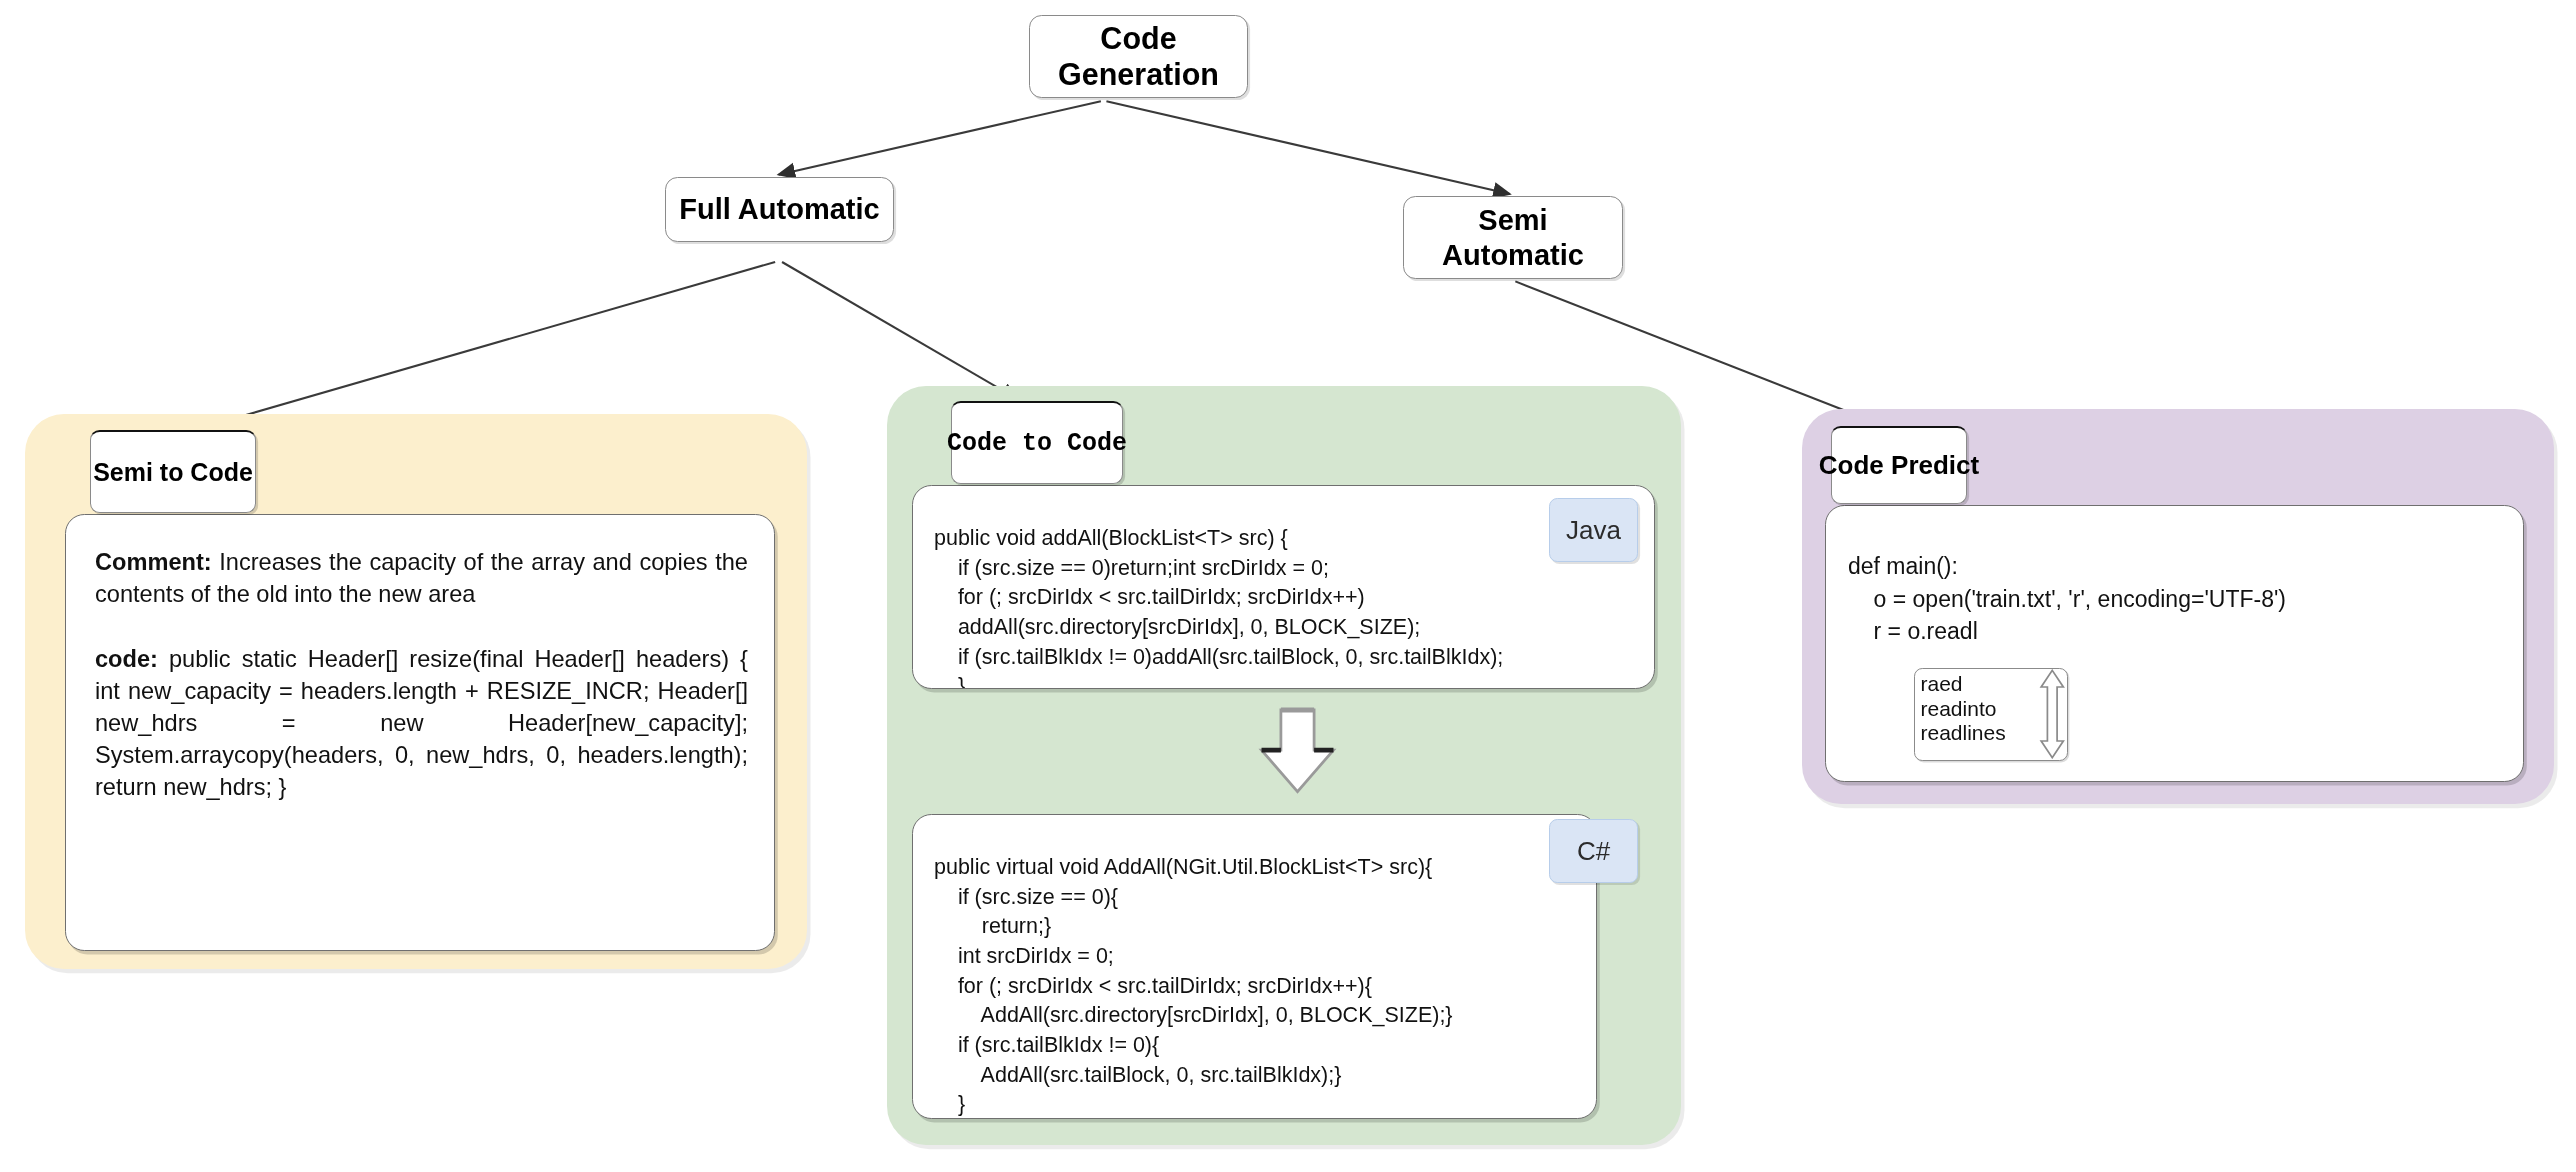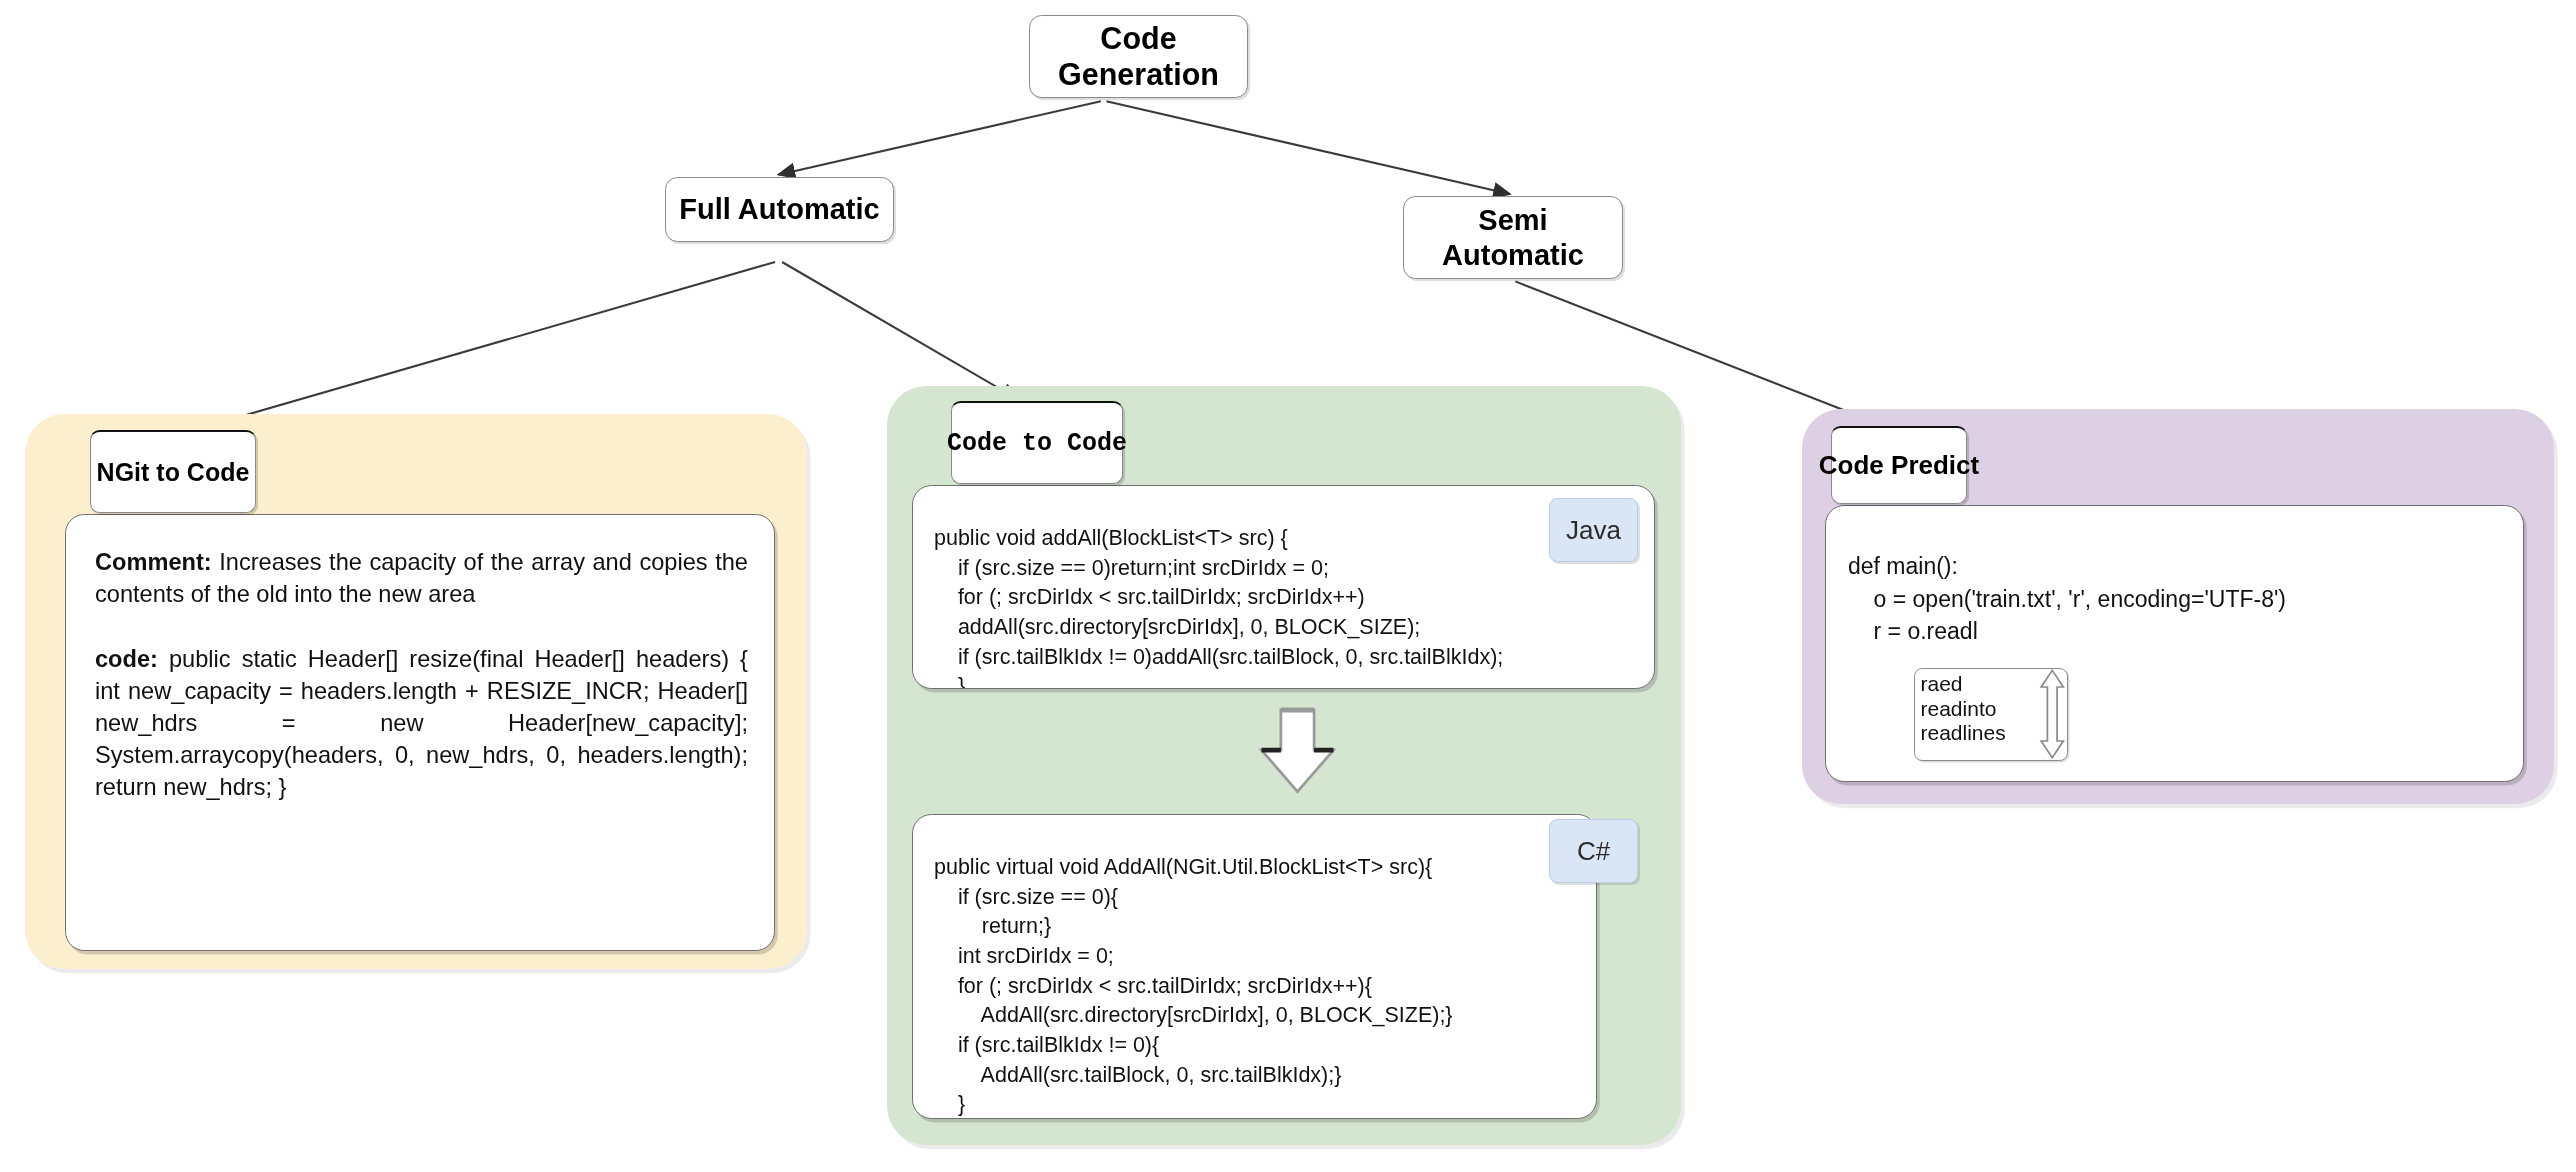--- a/index.html
+++ b/index.html
@@ -234,21 +234,21 @@
     <span class="node-label">Full Automatic</span>
   </div>
 
   <div class="node" id="node-semi-auto">
     <span class="node-label">Semi Automatic</span>
   </div>
 
   <div class="group" id="group-text-to-code" style="background: rgb(252, 239, 205);"></div>
 
   <div class="chip" id="chip-text-to-code">
-    <span>NGit to Code</span>
+    <span>Semi to Code</span>
   </div>
 
   <div class="card" id="card-text-to-code">
     <div class="prose">
       <div class="para"><b>Comment:</b><span> Increases the capacity of the array and copies the contents of the old into the new area</span></div>
       <div class="para codebody"><b>code:</b><span> public static Header[] resize(final Header[] headers) {
 int new_capacity = headers.length + RESIZE_INCR; Header[] new_hdrs = new Header[new_capacity]; System.arraycopy(headers, 0, new_hdrs, 0, headers.length); return new_hdrs;
 }</span></div>
     </div>
   </div>

